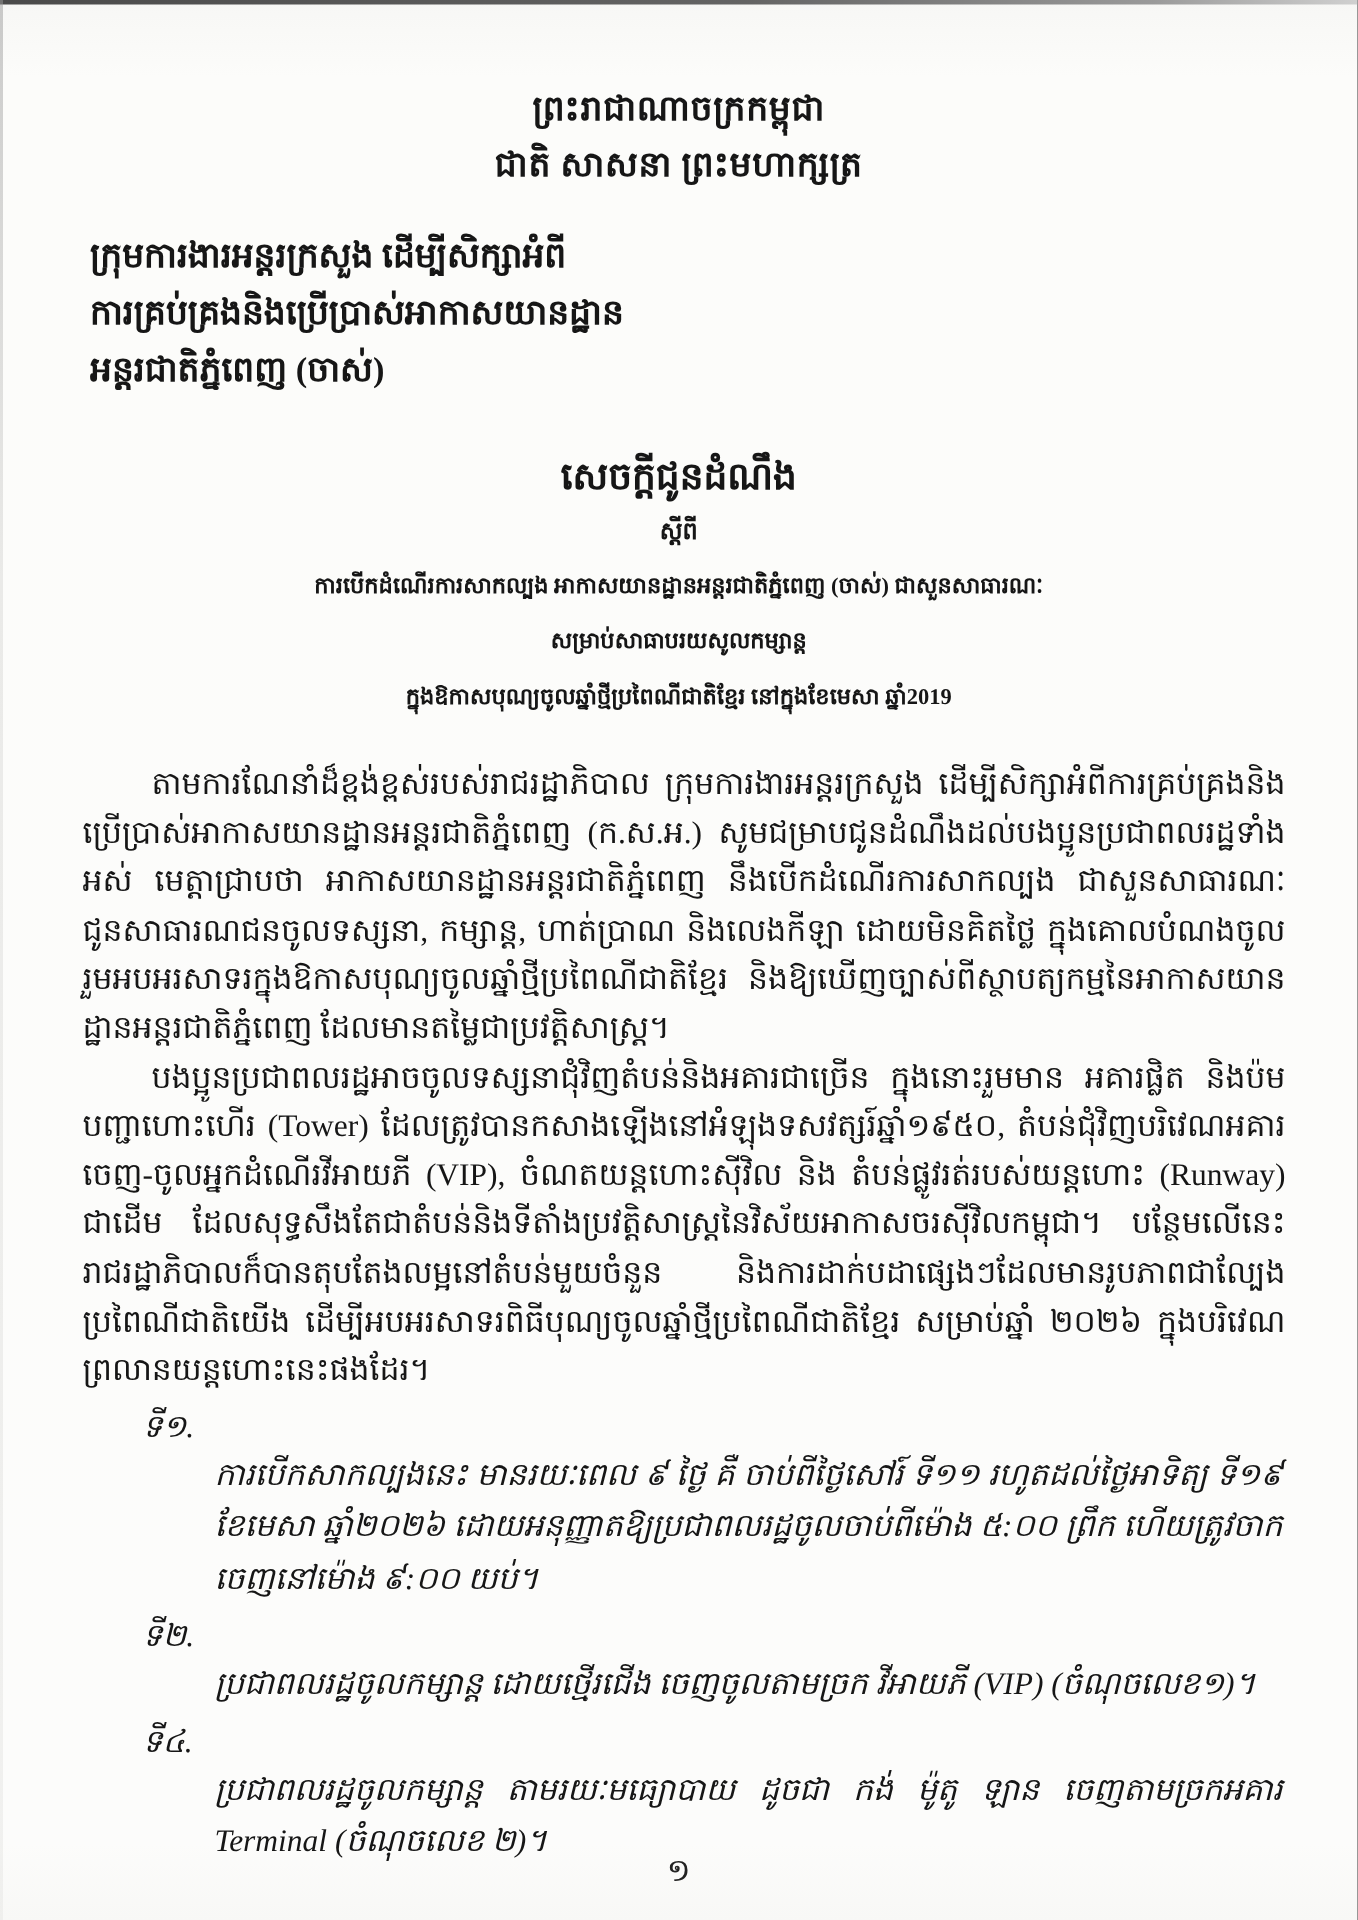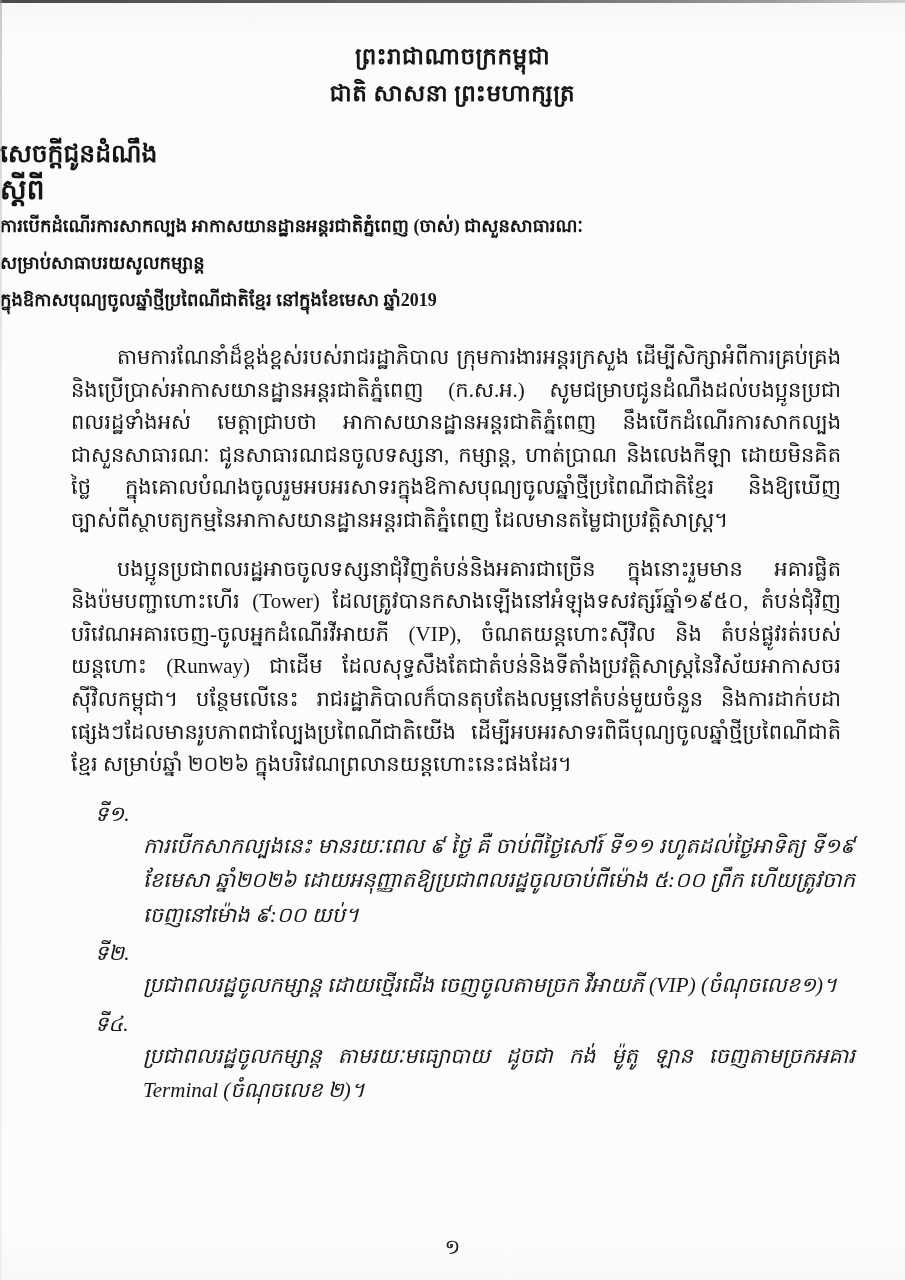--- a/index.html
+++ b/index.html
@@ -17,50 +17,50 @@
     position: absolute; top: 0; left: 0; width: 100%; height: 3px;
     background: linear-gradient(90deg, #2c2c2c 0%, #4a4a4a 55%, #8a8a8a 85%, #c9c9c9 100%);
     opacity: .85;
   }
   .scan-edge-left {
     position: absolute; top: 0; left: 0; width: 2px; height: 100%;
     background: linear-gradient(180deg, #9a9a9a, #d8d8d6 30%, #e6e6e4);
     opacity: .5;
   }
   .kingdom-header {
-    padding-top: 38px;
+    padding-top: 54px;
     text-align: center;
     font-weight: 700;
     font-size: 23px;
     line-height: 37px;
     letter-spacing: .5px;
   }
   .issuer {
     margin: 24px 0 0 60px;
     width: 470px;
     font-weight: 700;
     font-size: 23px;
     line-height: 38px;
     text-align: left;
   }
   .notice-title {
-    margin-top: 24px;
-    text-align: left;
+    margin-top: 35px;
+    text-align: center;
     font-weight: 700;
   }
   .nt-main { font-size: 25px; line-height: 36px; }
-  .nt-re   { font-size: 28px; line-height: 36px; }
-  .nt-sub  { font-size: 18px; line-height: 37px; }
+  .nt-re   { font-size: 16px; line-height: 36px; }
+  .nt-sub  { font-size: 15px; line-height: 37px; }
   .doc-body {
     margin: 22px 48px 0 55px;
     font-size: 21px;
     line-height: 32.6px;
     text-align: justify;
   }
-  .para { margin: 16px; text-indent: 46px; }
+  .para { margin: 0; text-indent: 46px; }
   .list { margin: 4px 0 0 40px; }
   .list-item { display: flex; margin-top: 4px; line-height: 34.5px; font-style: italic; }
   .list-item .num { flex: 0 0 48px; }
   .list-item .txt { flex: 1; text-align: justify; padding-right: 2px; margin-top: 32px; }
   .page-number {
     position: absolute;
     bottom: 16px; left: 0; width: 100%;
     text-align: center;
     font-size: 21px;
     color: #222;
@@ -71,20 +71,25 @@
 
 <div class="page">
   <div class="scan-edge-top"></div>
   <div class="scan-edge-left"></div>
 
   <header class="kingdom-header">
     <div>ព្រះរាជាណាចក្រកម្ពុជា</div>
     <div>ជាតិ សាសនា ព្រះមហាក្សត្រ</div>
   </header>
 
+  <section class="issuer">
+    <div>ក្រុមការងារអន្តរក្រសួង ដើម្បីសិក្សាអំពី</div>
+    <div>ការគ្រប់គ្រងនិងប្រើប្រាស់អាកាសយានដ្ឋាន</div>
+    <div>អន្តរជាតិភ្នំពេញ (ចាស់)</div>
+  </section>
 
   <section class="notice-title">
     <div class="nt-main">សេចក្តីជូនដំណឹង</div>
     <div class="nt-re">ស្តីពី</div>
     <div class="nt-sub">ការបើកដំណើរការសាកល្បង អាកាសយានដ្ឋានអន្តរជាតិភ្នំពេញ (ចាស់) ជាសួនសាធារណៈ</div>
     <div class="nt-sub">សម្រាប់សាធាបរយសូលកម្សាន្ត</div>
     <div class="nt-sub">ក្នុងឱកាសបុណ្យចូលឆ្នាំថ្មីប្រពៃណីជាតិខ្មែរ នៅក្នុងខែមេសា ឆ្នាំ2019</div>
   </section>
 
   <section class="doc-body">

